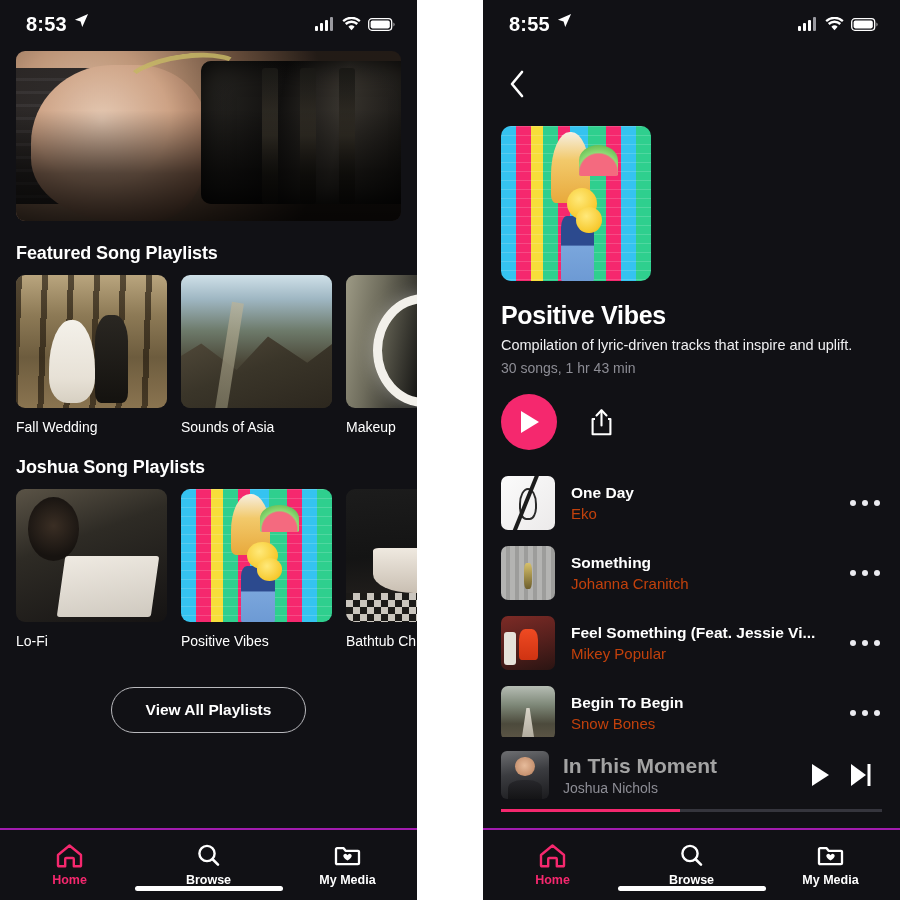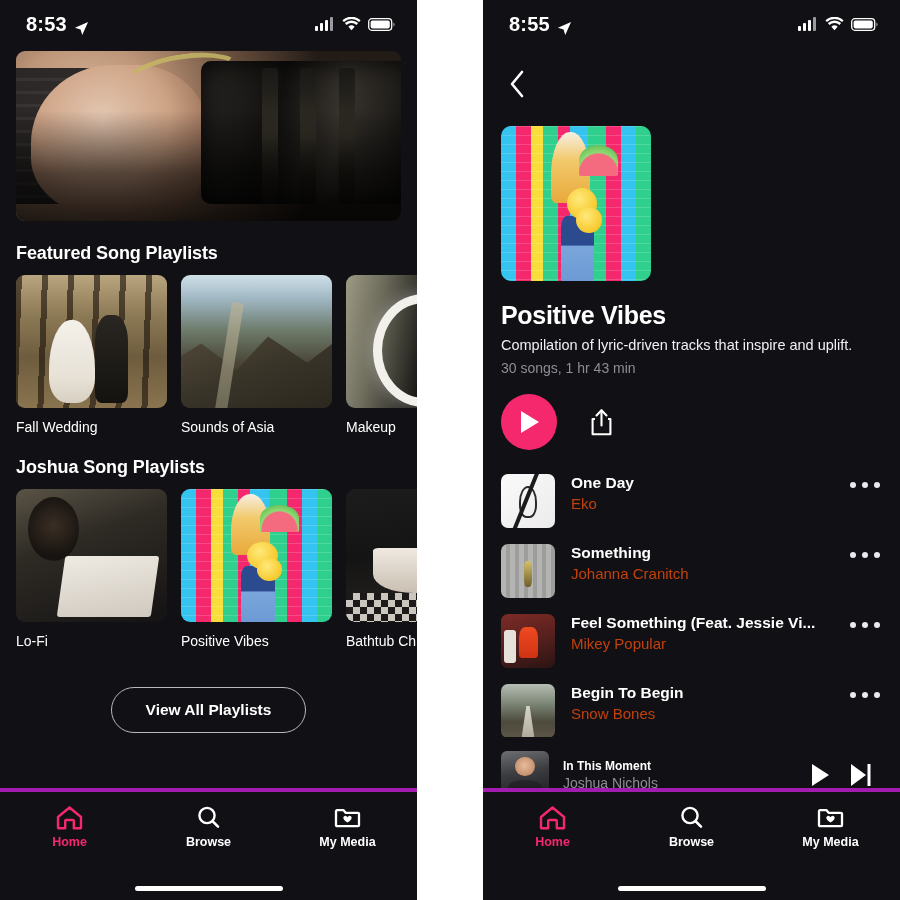--- a/index.html
+++ b/index.html
@@ -22,21 +22,21 @@
   .gap         { width: 66px; background: #ffffff; height: 900px; }
   .phone-right { width: 417px; }
 
   
   .statusbar {
     height: 48px;
     display: flex; align-items: center;
     justify-content: space-between;
     padding: 0 22px 0 26px;
   }
-  .sb-left { display: flex; align-items: flex-end; gap: 7px; }
+  .sb-left { display: flex; align-items: flex-start; gap: 7px; }
   .sb-time { font-size: 20px; font-weight: 600; letter-spacing: .2px; color:#fff; }
   .loc-arrow { width: 15px; height: 15px; }
   .sb-right { display: flex; align-items: center; gap: 7px; }
 
   
   .hero {
     position: relative;
     margin: 3px 16px 0 16px;
     height: 170px;
     border-radius: 9px;
@@ -243,22 +243,22 @@
     border-radius: 26px;
     padding: 13px 34px;
     font-size: 15.5px; font-weight: 600; color:#fff;
     background: transparent;
     font-family: inherit;
   }
 
   
   .tabbar {
     position: absolute; left:0; right:0; bottom:0;
-    height: 112px;
-    border-top: 4px solid #a21caf;
+    height: 72px;
+    border-top: 2px solid #a21caf;
     background: #111115;
     display:flex; align-items:flex-start; padding-top: 13px;
   }
   .tab { flex:1; display:flex; flex-direction:column; align-items:center; gap:5px; }
   .tab-label { font-size: 12.5px; font-weight:600; color:#fff; }
   .tab.active .tab-label { color:#f5286e; }
   .home-indicator {
     position:absolute; bottom: 9px; left:50%; transform:translateX(-50%);
     width: 148px; height: 5px; border-radius:3px; background:#fff;
   }
@@ -279,21 +279,21 @@
   .actions { display:flex; align-items:center; gap: 32px; margin: 18px 0 0 18px; }
   .play-fab {
     width: 56px; height:56px; border-radius:50%;
     background:#f5286e; display:flex; align-items:center; justify-content:center;
     border:none; cursor:pointer;
   }
   .share-btn { background:none; border:none; padding:0; display:flex; }
 
   .tracklist { margin-top: 18px; }
   .track {
-    display:flex; 
+    display:flex; align-items:center;
     padding: 6px 18px 6px 18px;
     height: 70px;
   }
   .track-art { width: 54px; height: 54px; border-radius: 7px; overflow:hidden; flex:0 0 54px; position:relative; }
   .track-text { margin-left: 16px; flex:1; min-width:0; }
   .track-title { font-size: 15.5px; font-weight: 700; color:#fff; white-space:nowrap; overflow:hidden; }
   .track-artist { font-size: 15px; color:#c2410c; margin-top: 3px; white-space:nowrap; overflow:hidden; }
   .more-btn { background:none; border:none; display:flex; gap:6px; padding: 8px 2px; }
   .dot { width:6px; height:6px; border-radius:50%; background:#e9e9ee; display:block; }
 
@@ -341,21 +341,21 @@
 
   
   .miniplayer {
     position:absolute; left:0; right:0; bottom: 88px;
     background:#111115;
     padding: 8px 18px 0 18px;
   }
   .mp-row { display:flex; align-items:center; height: 60px; }
   .mp-art { width: 48px; height:48px; border-radius:6px; overflow:hidden; flex:0 0 48px; position:relative; }
   .mp-text { margin-left: 14px; flex:1; min-width:0; }
-  .mp-title { font-size: 12px; font-weight:700; color:#ffffff; }
+  .mp-title { font-size: 21px; font-weight:700; color:#a3a3a3; }
   .mp-artist { font-size: 14px; color:#8d8d95; margin-top:2px; }
   .mp-ctrl { background:none; border:none; padding: 6px 9px; display:flex; }
   .progress { height: 3px; background: #35353d; position:relative; margin-top: 4px; }
   .progress-fill { position:absolute; left:0; top:0; bottom:0; background:#f5286e; }
 </style>
 </head>
 <body>
 
 <div class="stage">
 

